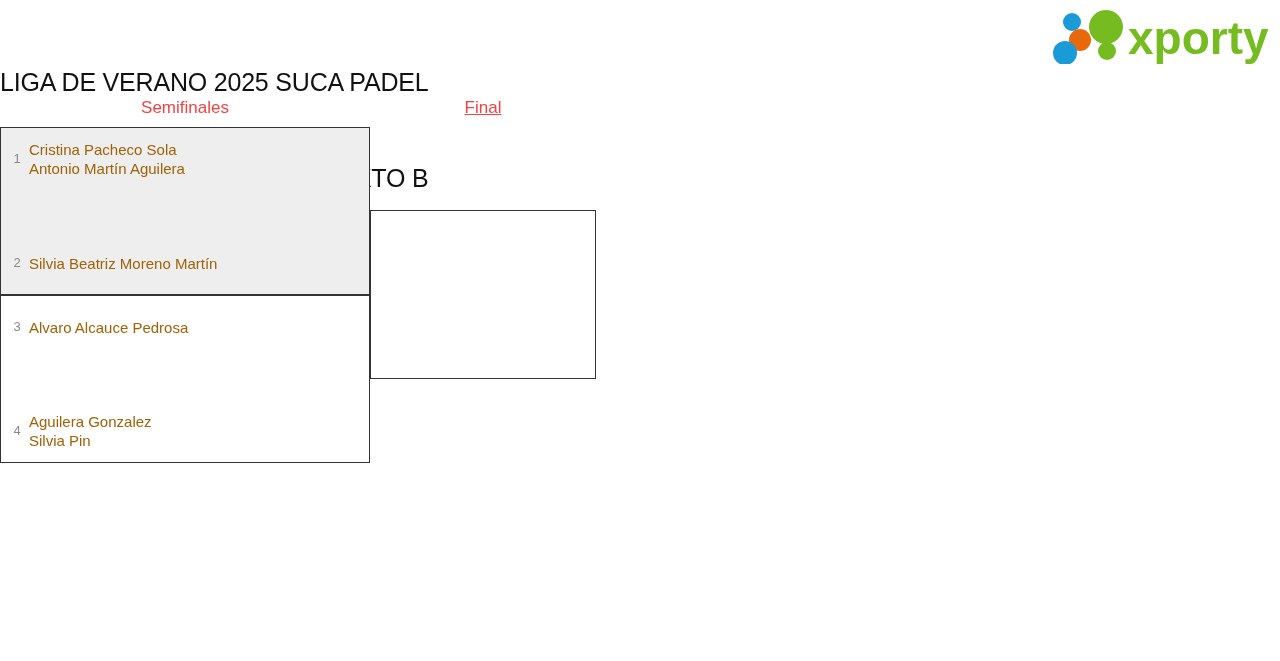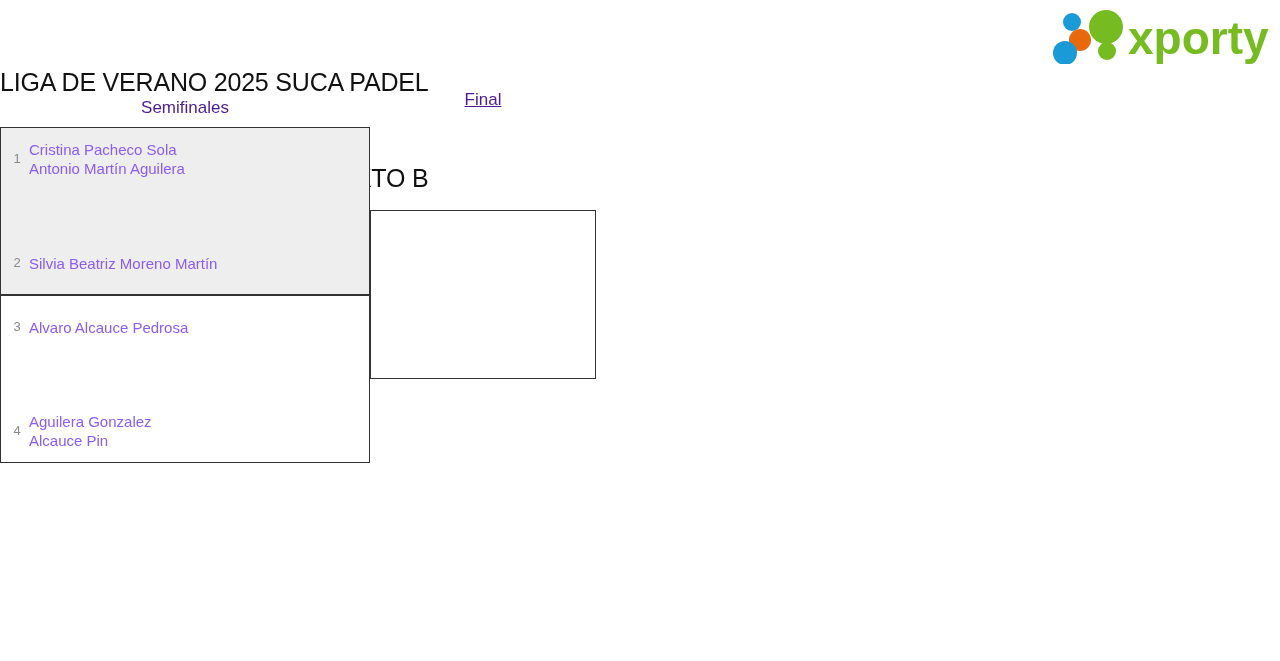--- a/index.html
+++ b/index.html
@@ -61,32 +61,32 @@
     top: 0;
     width: 1280px;
     height: 661px;
   }
 
   .round-header {
     position: absolute;
     font-size: 17px;
     line-height: 22px;
     font-weight: 400;
-    color: #4c1d95;
+    color: #ef4444;
     text-align: center;
     white-space: nowrap;
   }
   #round-header-semifinales {
     left: 0px;
     top: 97px;
     width: 370px;
   }
   #round-header-final {
     left: 370px;
-    top: 89px;
+    top: 97px;
     width: 226px;
     text-decoration: underline;
   }
 
   .match-box {
     position: absolute;
     box-sizing: border-box;
     border: 1px solid #333333;
     background: #ffffff;
   }
@@ -139,21 +139,21 @@
     font-weight: 400;
   }
   .players {
     flex: 1 1 auto;
     padding-left: 2px;
   }
   .player {
     display: block;
     font-size: 15px;
     line-height: 19px;
-    color: #8b5cf6;
+    color: #a16207;
     white-space: nowrap;
   }
 
   
   .connector {
     position: absolute;
     background: #333333;
     height: 1px;
     z-index: 3;
   }
@@ -219,21 +219,21 @@
     <div class="team-row top">
       <span class="seed">3</span>
       <span class="players">
         <span class="player">Alvaro Alcauce Pedrosa</span>
       </span>
     </div>
     <div class="team-row bottom">
       <span class="seed">4</span>
       <span class="players">
         <span class="player">Aguilera Gonzalez</span>
-        <span class="player">Alcauce Pin</span>
+        <span class="player">Silvia Pin</span>
       </span>
     </div>
   </div>
 
   <div class="match-box" id="match-final">
     <div class="team-row top">
       <span class="seed"></span>
       <span class="players">
         <span class="player"></span>
         <span class="player"></span>

